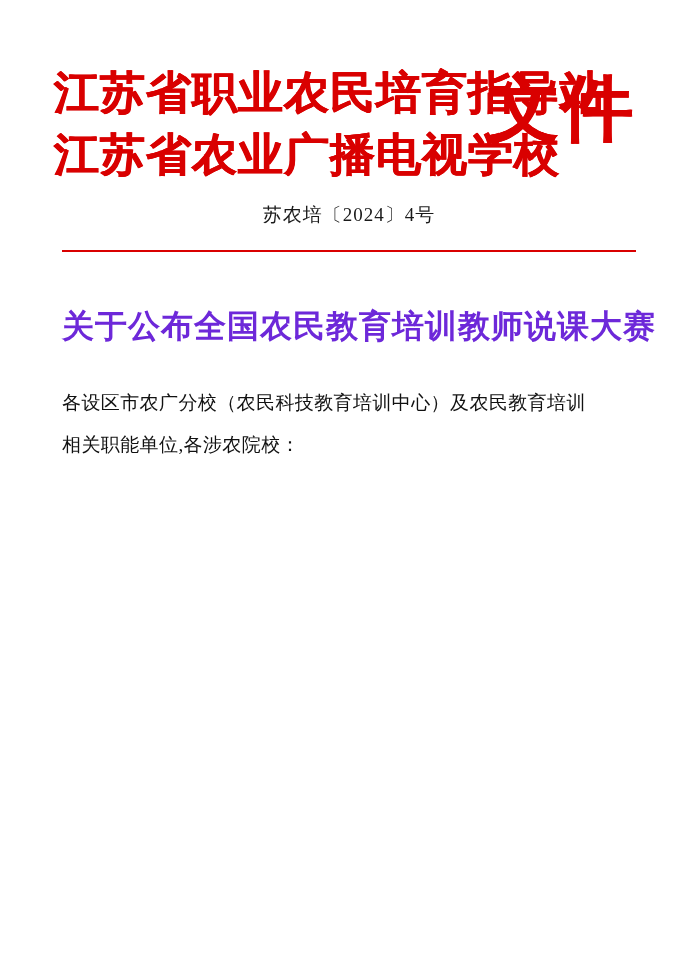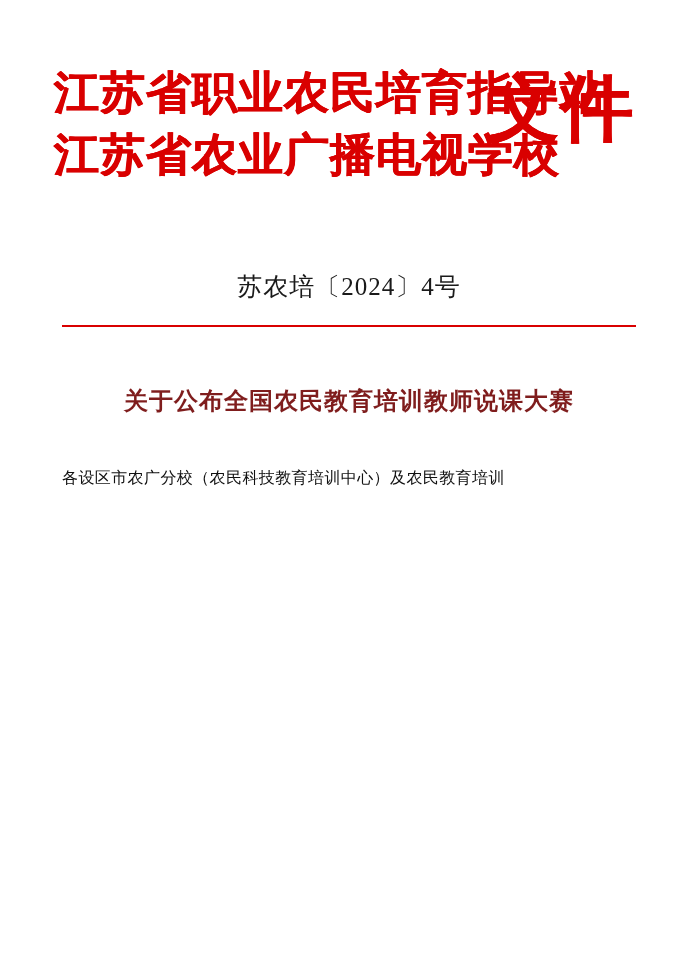--- a/index.html
+++ b/index.html
@@ -51,50 +51,49 @@
     font-family: "Liberation Serif", "DejaVu Serif", serif;
     font-weight: bold;
     font-size: 72px;
     line-height: 62px;
     letter-spacing: 1px;
     text-shadow: 0.6px 0 0 #d90000, -0.6px 0 0 #d90000;
   }
 
   
   .doc-number {
-    margin-top: 68px;
     text-align: center;
-    font-size: 25px;
+    font-size: 19px;
     letter-spacing: 1px;
     color: #1a1a1a;
   }
 
   
   .red-rule {
     margin-top: 22px;
     height: 2px;
     background: #d90000;
   }
 
   
   .doc-title {
     margin-top: 54px;
     text-align: center;
-    font-size: 24px;
+    font-size: 32px;
     font-weight: bold;
     line-height: 40px;
     letter-spacing: 1px;
-    color: #7f1d1d;
+    color: #6d28d9;
   }
   .doc-title div { white-space: nowrap; }
 
   
   .body-text {
     margin-top: 36px;
-    font-size: 16px;
+    font-size: 19px;
     line-height: 42px;
     color: #111;
     text-align: justify;
     letter-spacing: 0.4px;
   }
   .body-text p {
     margin: 0;
   }
   .indent {
     text-indent: 2em;
@@ -116,15 +115,16 @@
   <div class="doc-number">苏农培〔2024〕4号</div>
 
   <div class="red-rule"></div>
 
   <div class="doc-title">
     <div>关于公布全国农民教育培训教师说课大赛</div>
   </div>
 
   <div class="body-text">
     <p>各设区市农广分校（农民科技教育培训中心）及农民教育培训</p>
+    <p>相关职能单位,各涉农院校：</p>
   </div>
 
 </div>
 
 </body></html>

